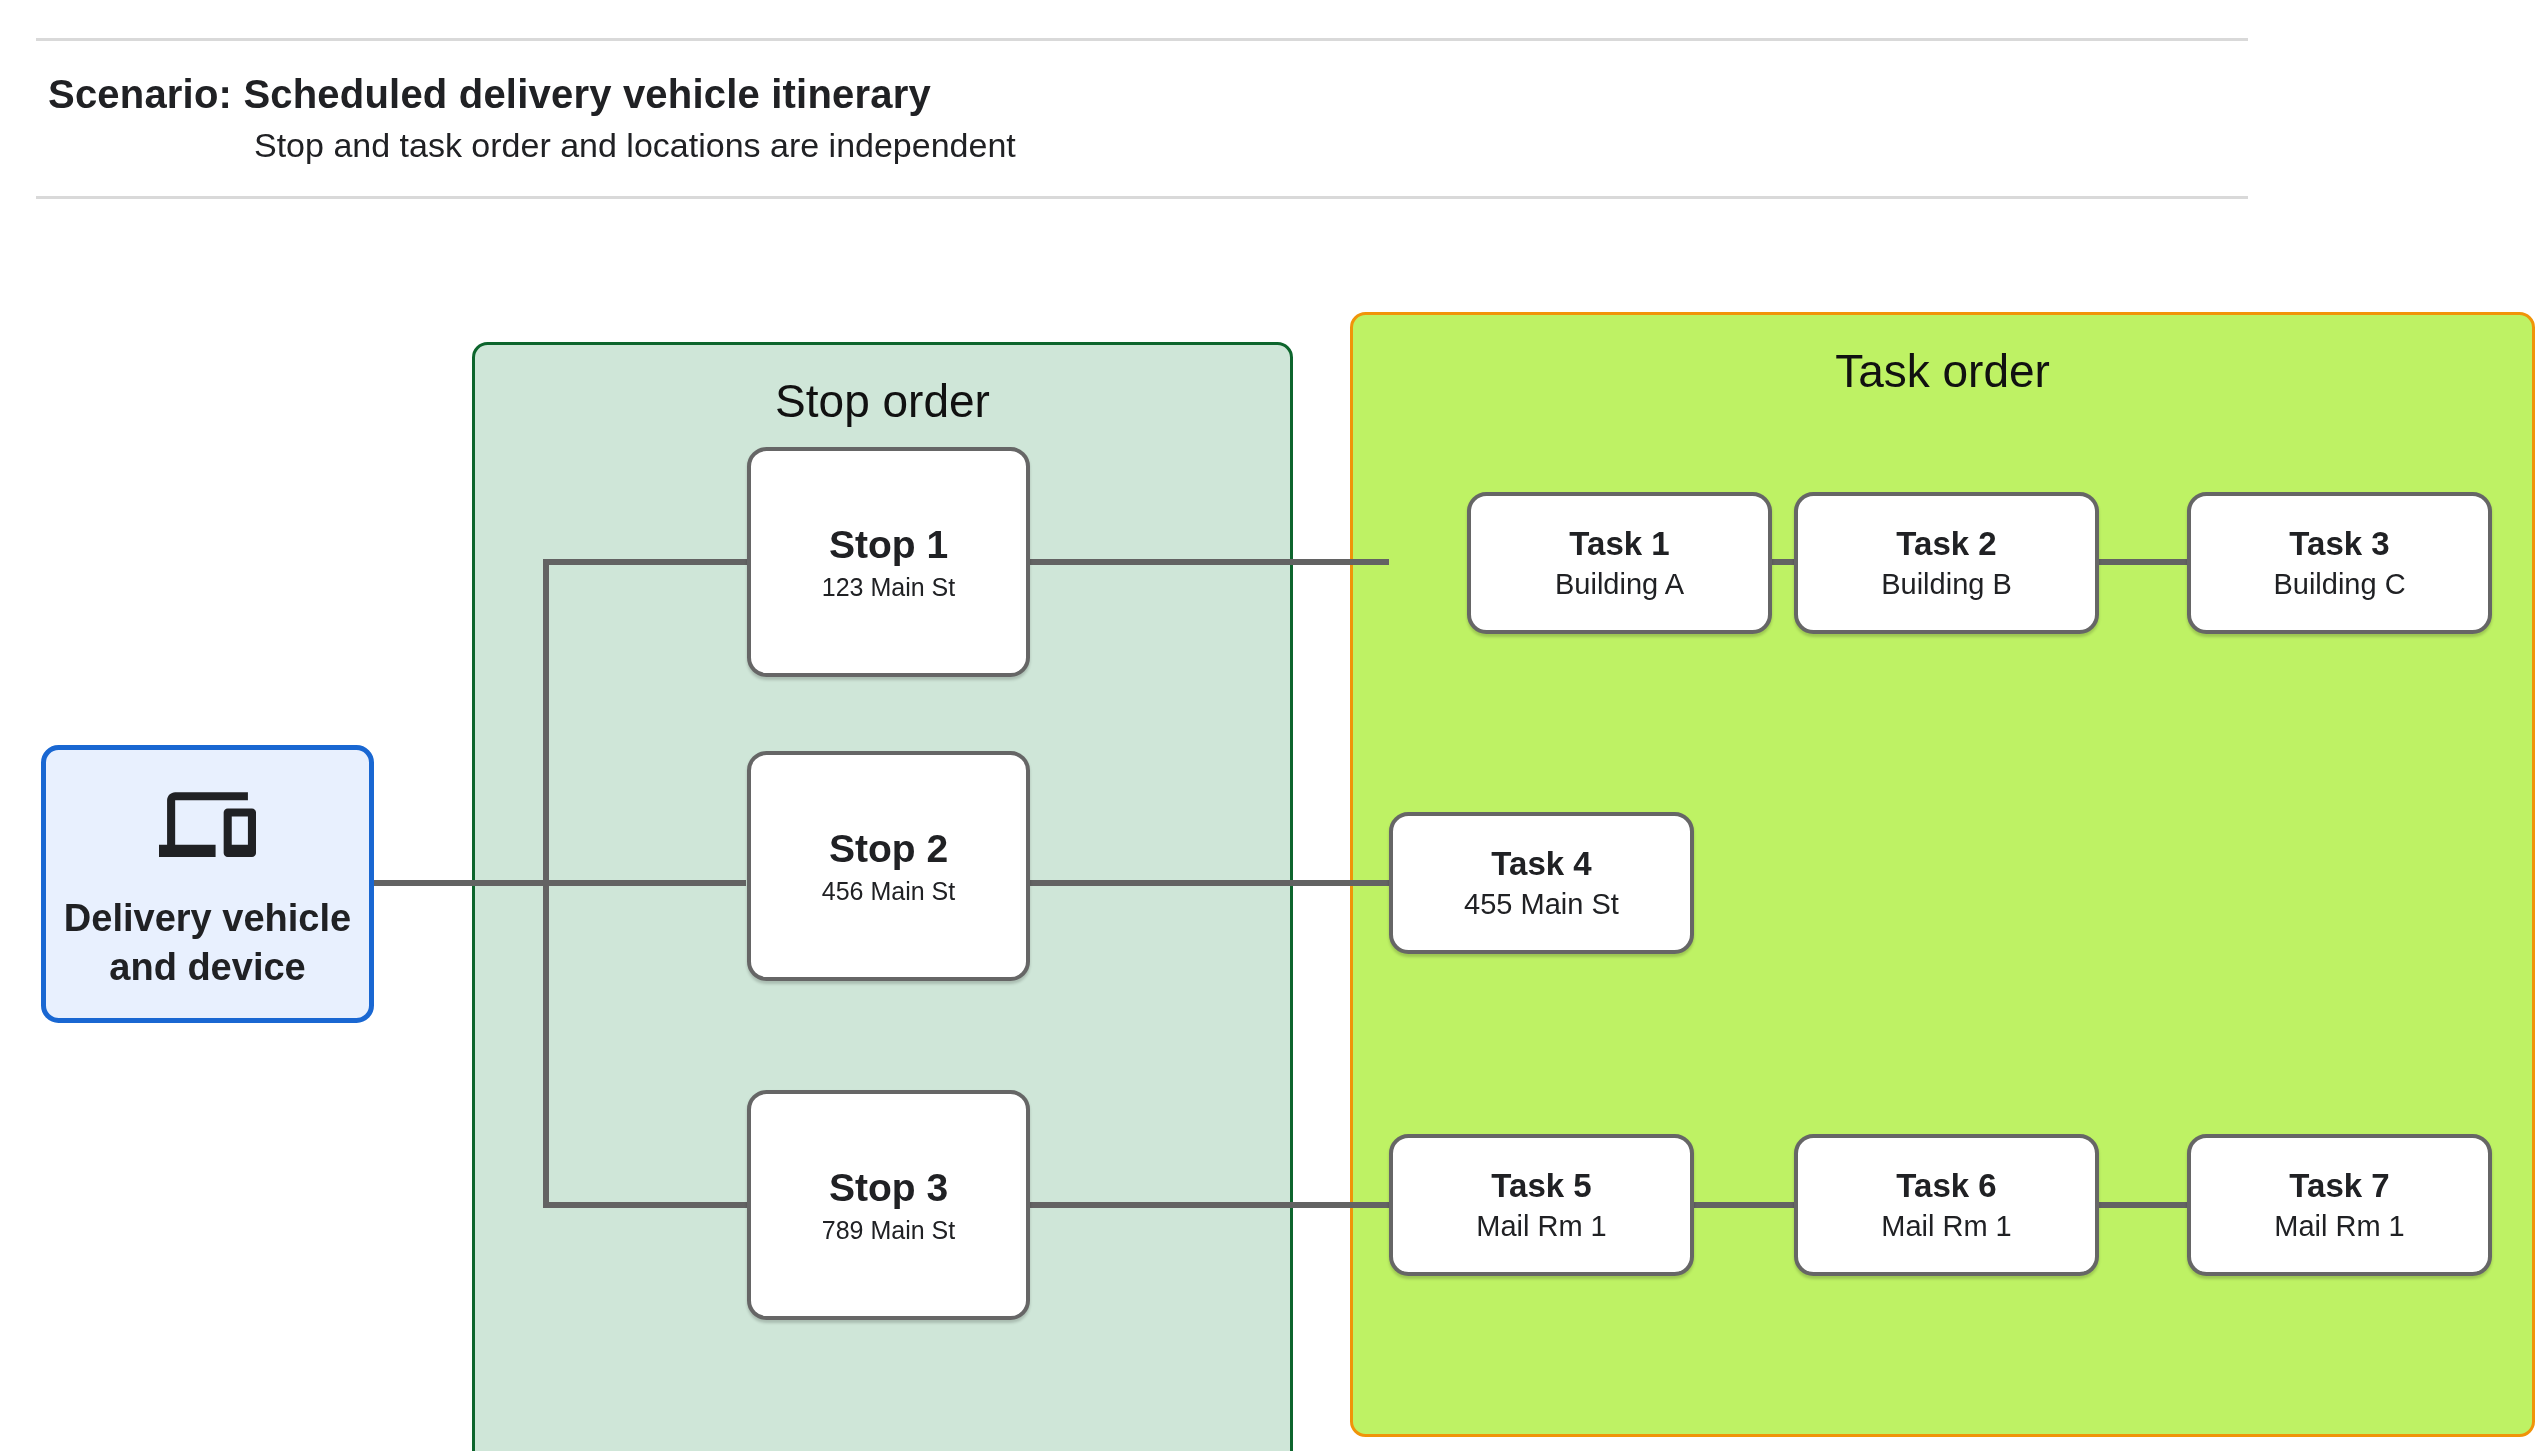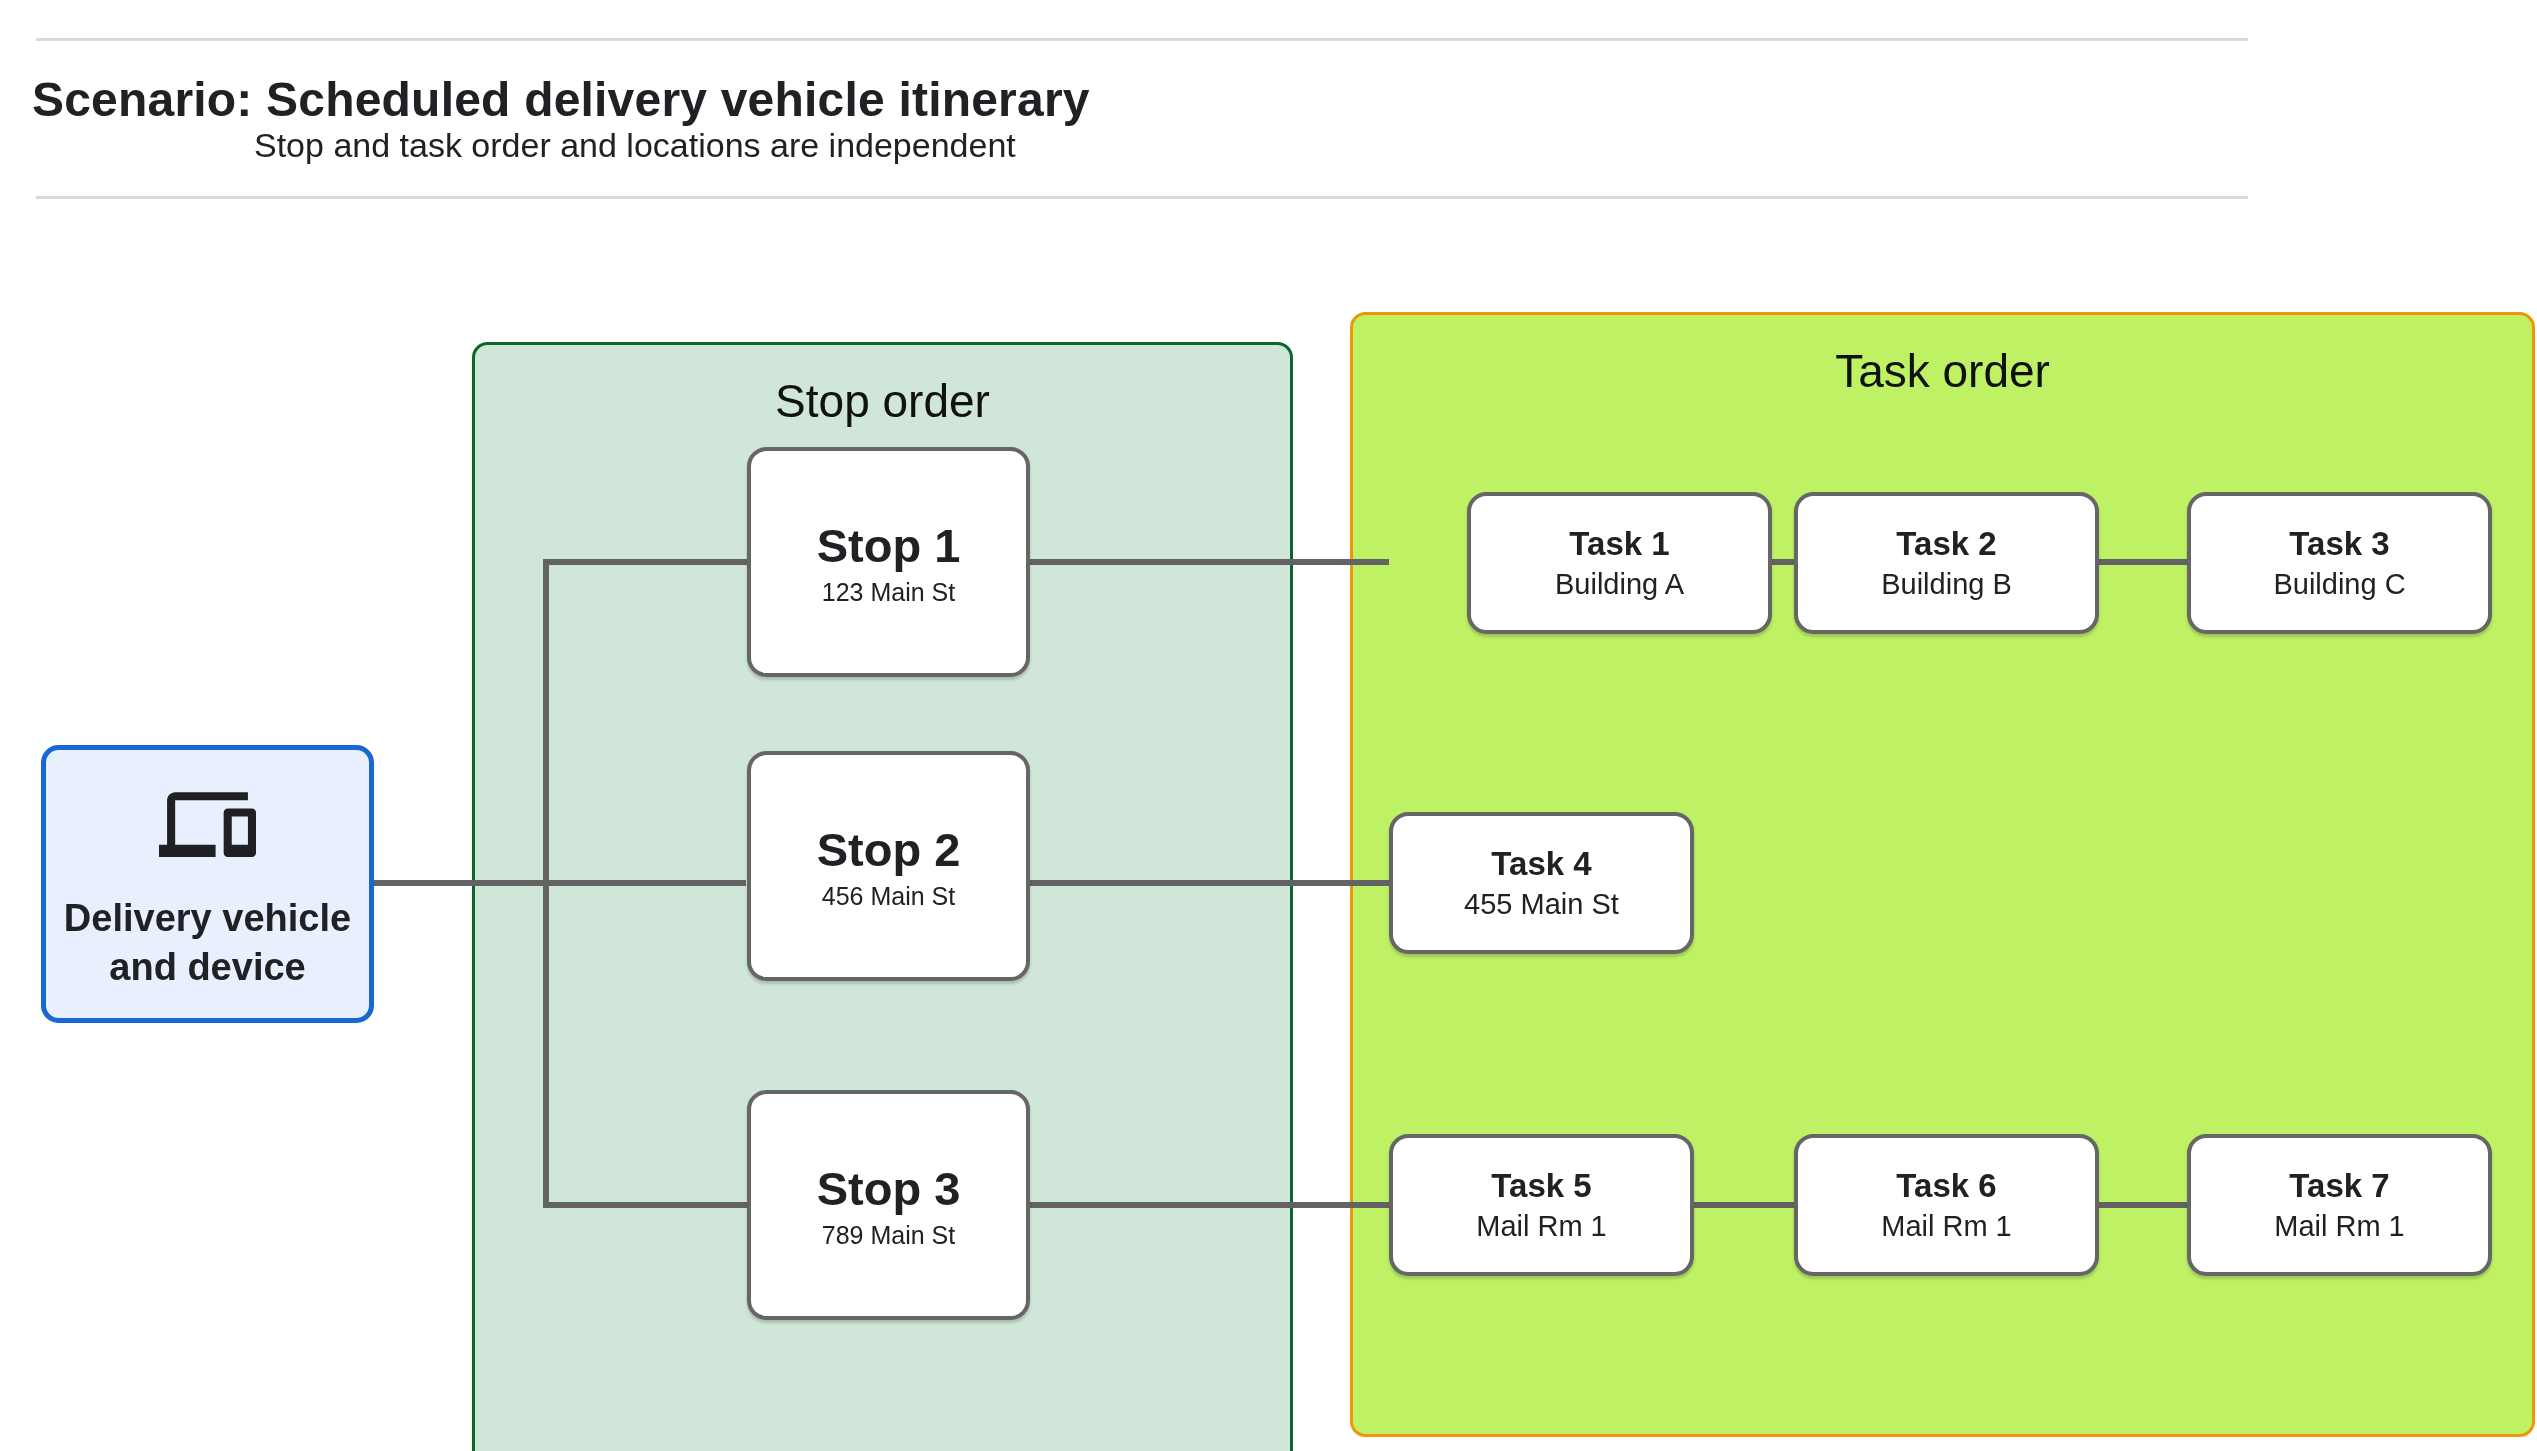--- a/index.html
+++ b/index.html
@@ -3,35 +3,35 @@
 <meta charset="utf-8">
 <style>
   html,body{margin:0;padding:0;background:#ffffff;}
   .canvas{
     position:relative;width:2538px;height:1452px;background:#ffffff;overflow:hidden;
     font-family:"Liberation Sans",sans-serif;color:#202124;
   }
   .rule{position:absolute;height:2.9px;background:#d9d9d9;left:36px;width:2212px;}
   .rule.top{top:38px;}
   .rule.bottom{top:196px;}
-  .hdr-title{position:absolute;left:32px;top:72px;font-size:48px;font-weight:700;letter-spacing:0.2px;}
+  .hdr-title{position:absolute;left:48px;top:72px;font-size:40px;font-weight:700;letter-spacing:0.2px;}
   .hdr-sub{position:absolute;left:254px;top:126px;font-size:34px;font-weight:400;}
   .panel{position:absolute;top:312px;height:1125px;border-radius:15.5px;box-sizing:border-box;z-index:1;}
   .panel.green{left:472px;width:821px;background:#cfe6d8;border:3.9px solid #0d652d;margin-top:30px;}
   .panel.yellow{left:1350px;width:1185px;background:#bef264;border:3.9px solid #f09409;}
   .panel-title{position:absolute;top:29px;left:0;right:0;text-align:center;font-size:46px;font-weight:400;color:#111111;}
   .line{position:absolute;background:#636363;z-index:2;}
   .node{
     position:absolute;background:#ffffff;border:4.8px solid #666666;border-radius:19.4px;
     box-sizing:border-box;z-index:3;display:flex;flex-direction:column;align-items:center;
     justify-content:center;text-align:center;box-shadow:0 2.9px 2.9px rgba(0,0,0,0.18);
   }
   .stop{width:283px;height:230px;}
   .task{width:305px;height:142px;}
-  .stop .node-title{font-size:47px;font-weight:700;line-height:1.3;}
+  .stop .node-title{font-size:39px;font-weight:700;line-height:1.3;}
   .stop .node-sub{font-size:25px;font-weight:400;line-height:1.3;}
   .task .node-title{font-size:33px;font-weight:700;line-height:1.3;}
   .task .node-sub{font-size:29px;font-weight:400;line-height:1.3;}
   .vehicle{
     position:absolute;left:41px;top:745px;width:333px;height:278px;background:#e8f0fe;
     border:5.8px solid #1967d2;border-radius:17.5px;box-sizing:border-box;z-index:3;
     display:flex;flex-direction:column;align-items:center;justify-content:center;gap:37px;
   }
   .vehicle .v-label{font-size:38px;font-weight:700;line-height:1.3;text-align:center;color:#202124;width:291px;}
   .vehicle svg{display:block;}

